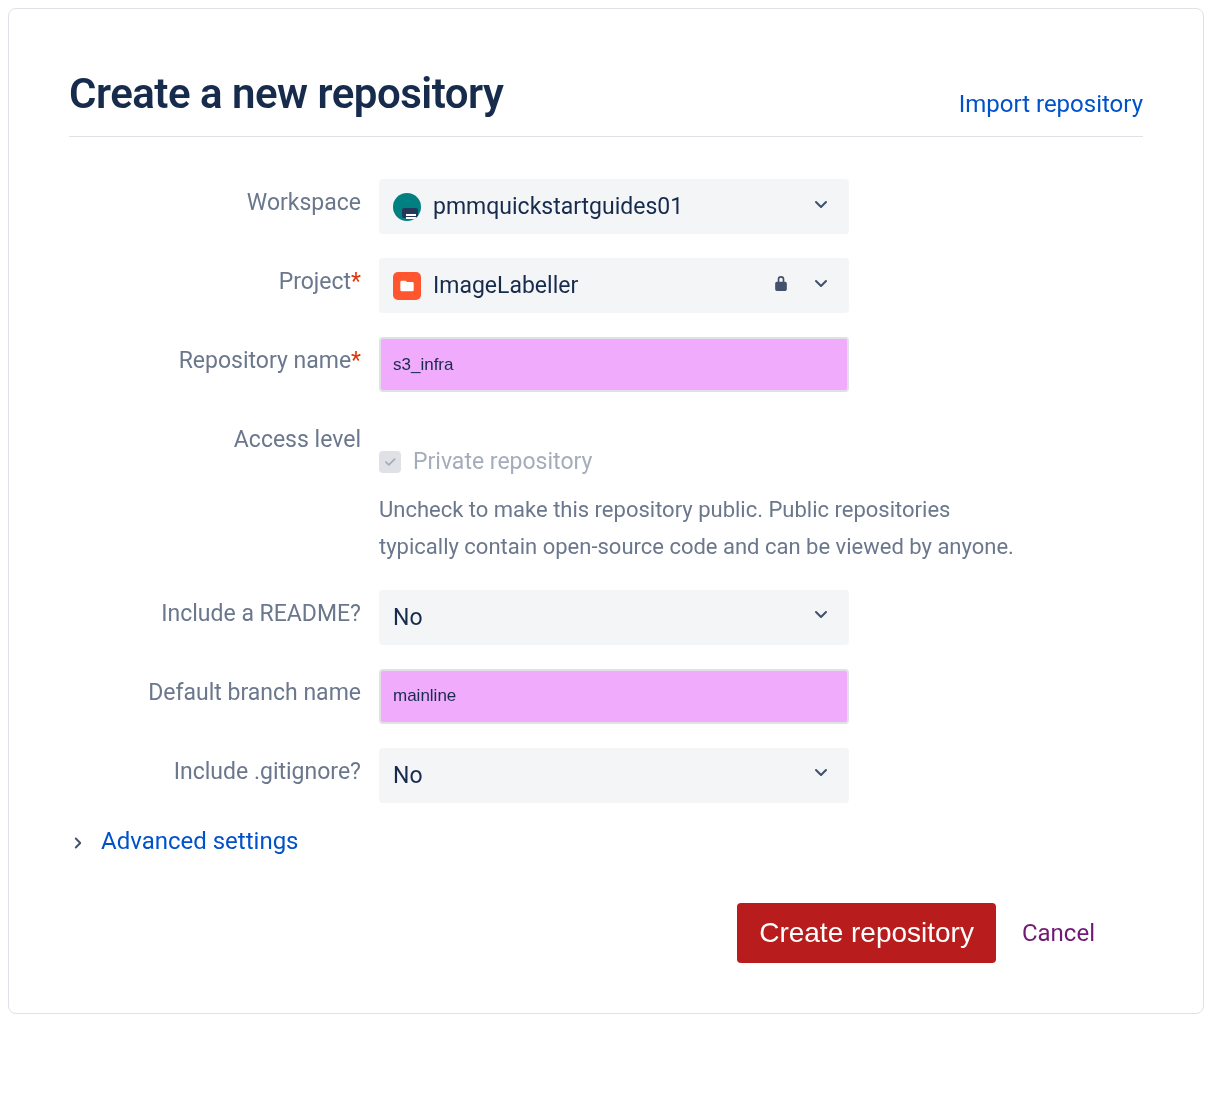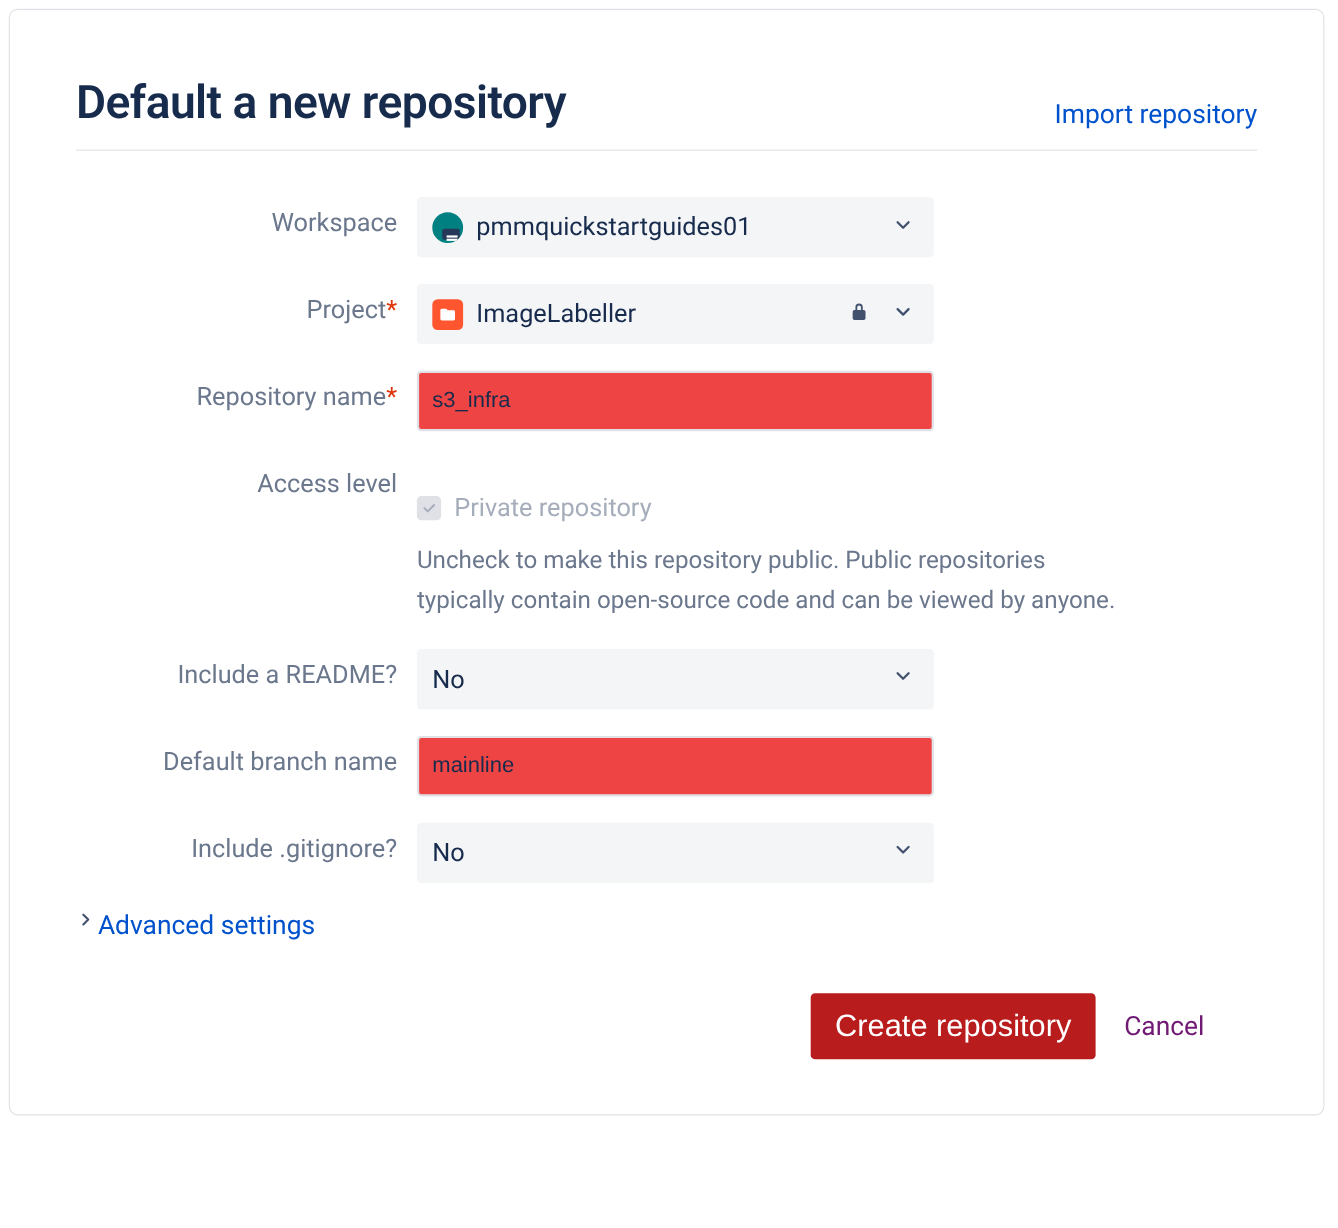--- a/index.html
+++ b/index.html
@@ -116,22 +116,22 @@
       display: flex;
       align-items: center;
       justify-content: center;
       margin-right: 12px;
     }
     .text-input {
       width: 100%;
       height: 55px;
       border: 2px solid #DFE1E6;
       border-radius: 4px;
-      background: #ef4444;
-      font-size: 20px;
+      background: #f0abfc;
+      font-size: 17px;
       padding: 0 12px;
       color: #172B4D;
       outline: none;
     }
     .check-row {
       display: flex;
       align-items: center;
       padding-top: 8px;
       margin-top: 24px;
     }
@@ -150,22 +150,22 @@
       color: #A5ADBA;
     }
     .help-text {
       font-size: 22px;
       color: #6B778C;
       line-height: 1.7;
       margin-top: 16px;
     }
     .advanced-row {
       display: flex;
-      align-items: flex-start;
-      gap: 2px;
+      align-items: flex-end;
+      gap: 14px;
       cursor: pointer;
     }
     .advanced-row .chev-r {
       color: #6B778C;
     }
     .advanced-link {
       font-size: 24px;
       color: #0052CC;
     }
     .footer {
@@ -191,21 +191,21 @@
       color: #701a75;
       cursor: pointer;
     }
   </style>
 </head>
 <body>
 
 <div class="panel">
 
   <div class="header-row">
-    <h1 class="title">Default a new repository</h1>
+    <h1 class="title">Create a new repository</h1>
     <a class="import-link">Import repository</a>
   </div>
 
   <div class="form">
 
     <div class="field-row">
       <div class="label-col">Workspace</div>
       <div class="control-col">
         <div class="select-box">
           <span class="avatar-ws"></span>

